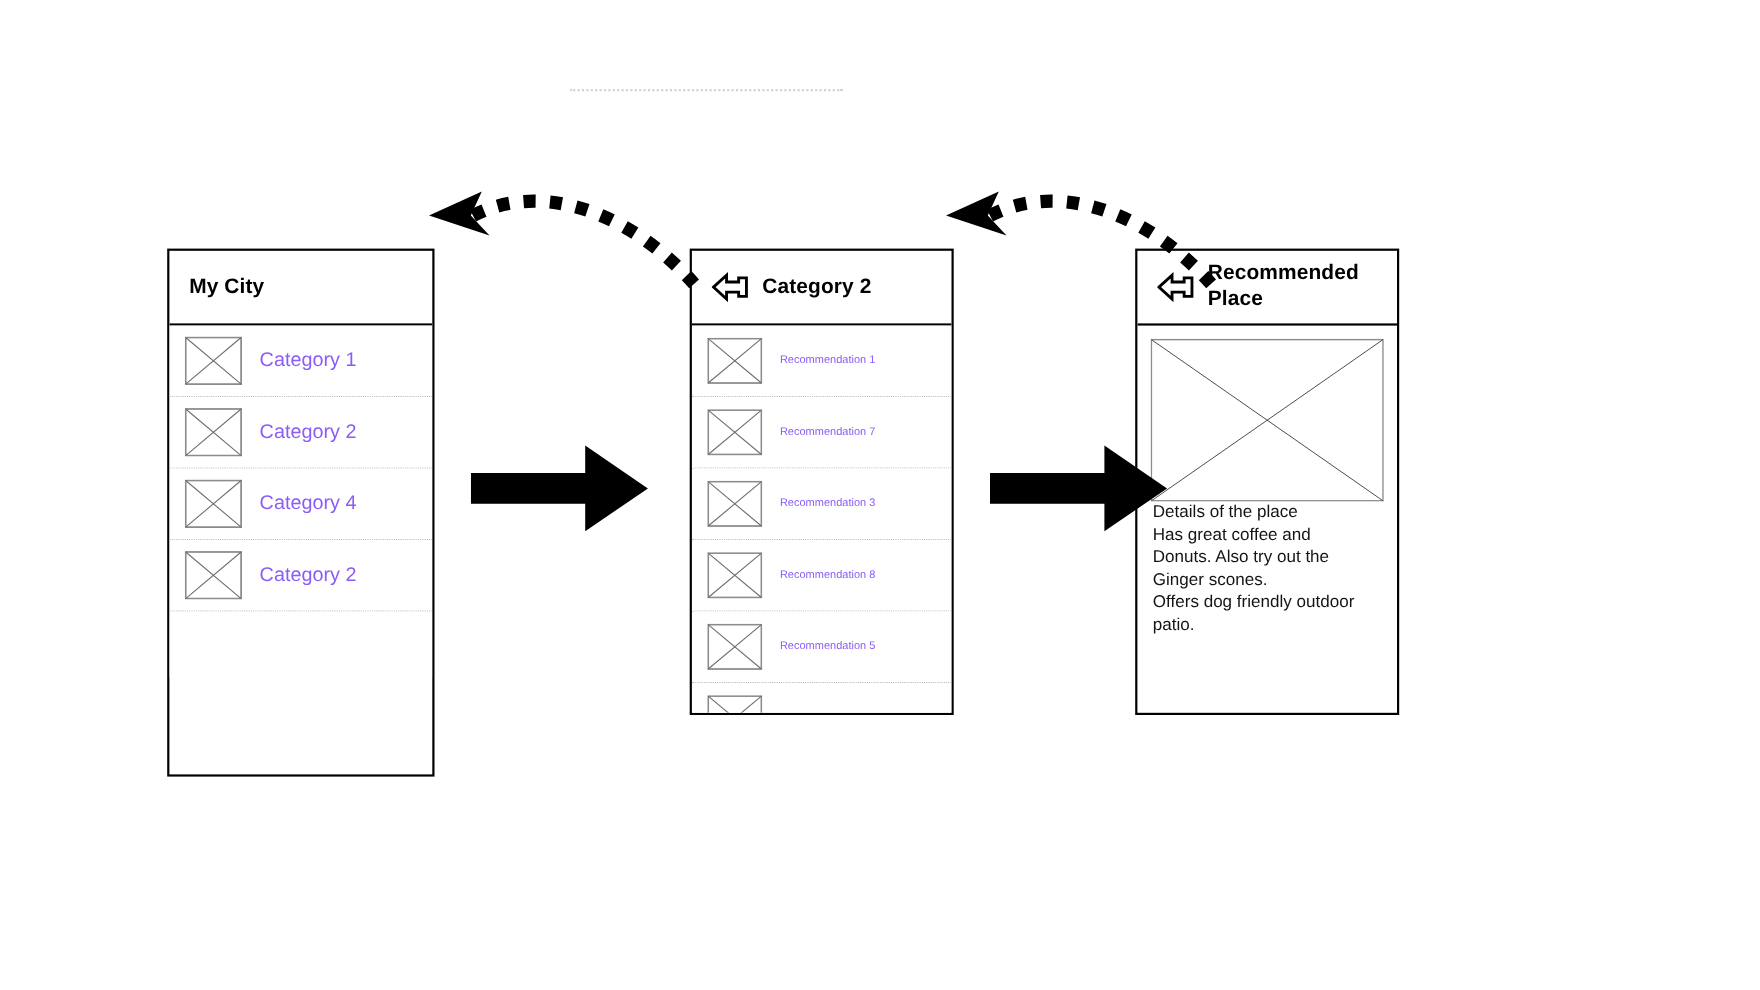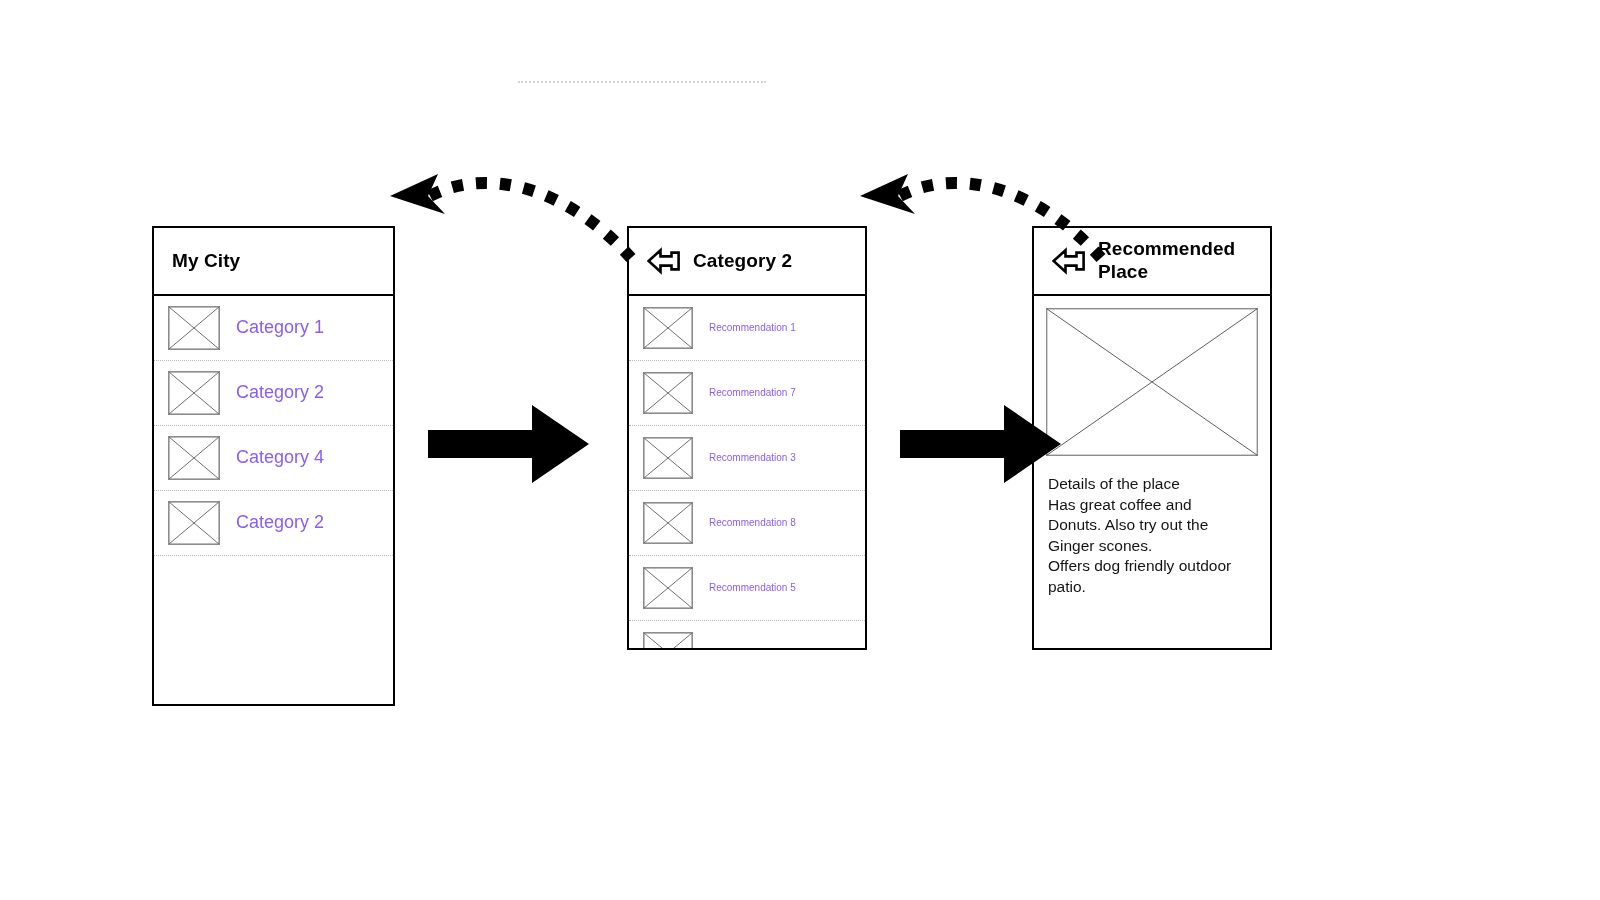--- a/index.html
+++ b/index.html
@@ -113,21 +113,20 @@
   
   .detail-body {
     padding: 12px 12px 0 12px;
   }
   .hero {
     display: block;
     width: 100%;
     height: 148px;
   }
   .detail-text {
-    margin-top: 18px;
     font-size: 15.5px;
     line-height: 1.33;
     color: #141414;
     white-space: pre-line;
     padding-left: 2px;
   }
 
   
   .fwd-arrow {
     position: absolute;

